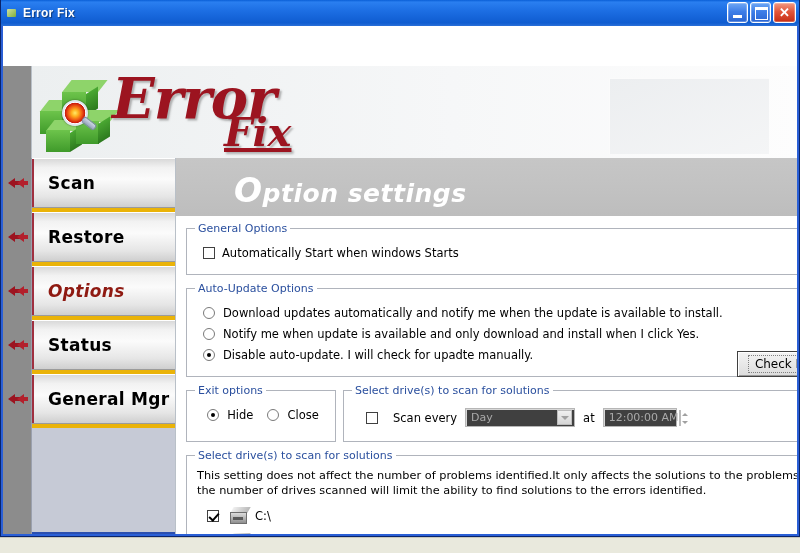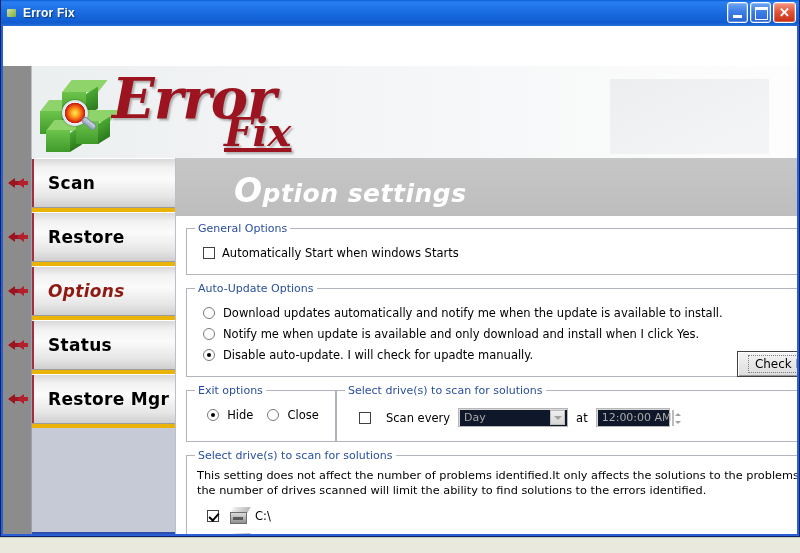--- a/index.html
+++ b/index.html
@@ -394,21 +394,21 @@
   #check-now-wrap {
     position: absolute;
     right: -10px;
     top: 56px;
   }
 
   
   .sel, .spin {
     height: 19px;
     border: 1px solid #b6b6b6;
-    background: #0f172a;
+    background: #404040;
     color: #a9a9a9;
     font-size: 11px;
     font-family: "DejaVu Sans", sans-serif;
     display: flex; align-items: center;
     padding: 0 2px 0 5px;
     box-shadow: inset 1px 1px 0 #d8d8d8;
   }
   .sel { width: 110px; justify-content: space-between; }
   .sel .arrowbox {
     width: 15px; height: 15px;
@@ -436,21 +436,21 @@
   .spin .spinbtns div::after {
     content: "";
     position: absolute; left: 2px; top: 2px;
     border-left: 3px solid transparent;
     border-right: 3px solid transparent;
   }
   .spin .spinbtns div.up::after { border-bottom: 3px solid #a0a0a0; }
   .spin .spinbtns div.dn::after { border-top: 3px solid #a0a0a0; }
 
   
-  #mid-row { display: flex; }
+  #mid-row { display: flex; gap: 7px; }
   #exit-grp { width: 150px; flex: 0 0 auto; }
   #sched-grp { width: 503px; flex: 0 0 auto; }
 
   .desc {
     font-size: 11.3px;
     color: #000;
     font-family: "DejaVu Sans", sans-serif;
     line-height: 1.35;
     margin: 2px 0 8px 2px;
     width: 660px;
@@ -602,21 +602,21 @@
           </div>
 
           <div class="nav-item">
             <div class="nav-arrow">
               <svg width="22" height="12" viewBox="0 0 22 12">
                 <path d="M1 6 L8 1 L8 4 L13 4 L13 8 L8 8 L8 11 Z" fill="#9c1420"></path>
                 <path d="M10 6 L17 1 L17 4 L21 4 L21 8 L17 8 L17 11 Z" fill="#b3202c"></path>
               </svg>
             </div>
             <div class="nav-accent"></div>
-            <div class="nav-label">Restore Mgr</div>
+            <div class="nav-label">General Mgr</div>
           </div>
 
           <div id="sidebar-filler"></div>
         </div>
       </div>
 
       <div id="content">
 
         <div id="content-banner">
           <div id="banner-title"><span class="cap">O</span><span>ption settings</span></div>

